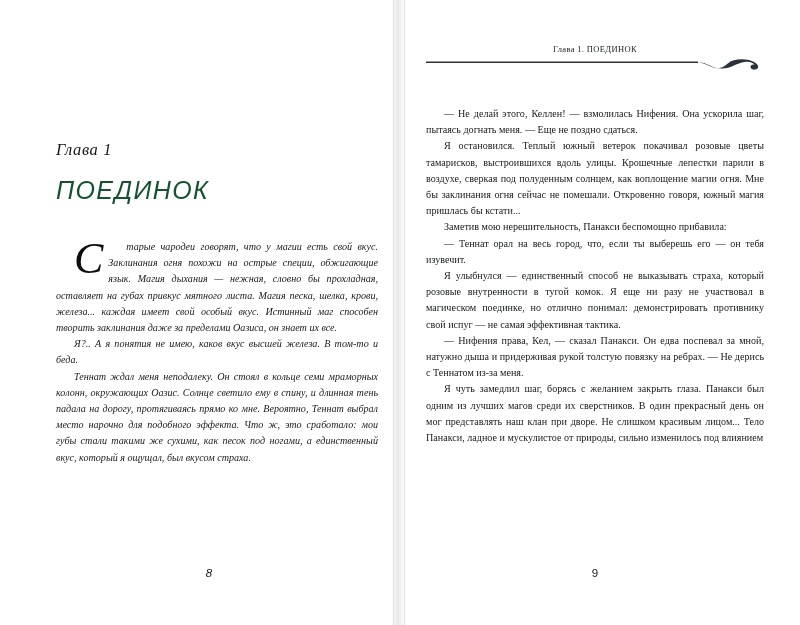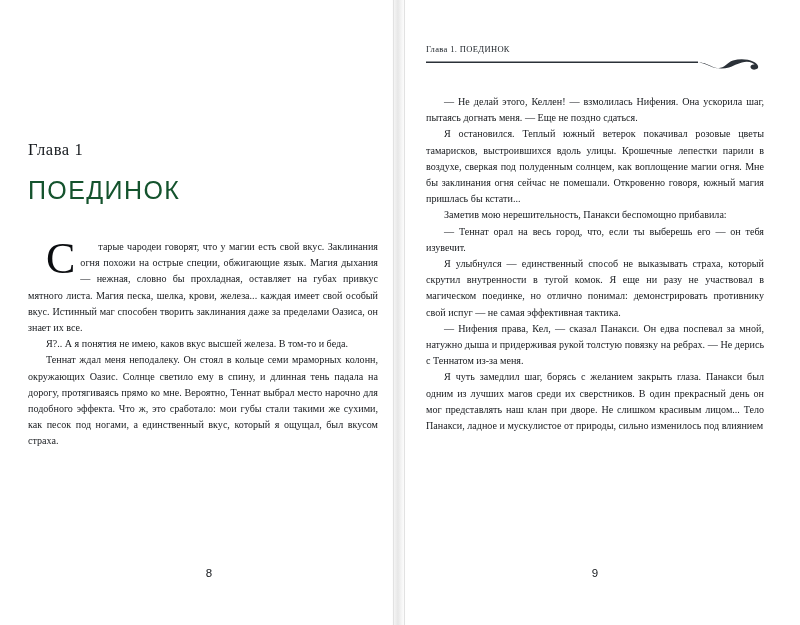--- a/index.html
+++ b/index.html
@@ -50,33 +50,33 @@
   }
   .gutter-line-left  { left: 393px; }
   .gutter-line-right { left: 404px; }
 
   .page {
     position: relative;
     width: 400px;
     height: 625px;
     box-sizing: border-box;
   }
-  .page-left  { padding: 0 22px 0 28px; }
+  .page-left  { padding: 0 22px 0 56px; font-style: italic; }
   .page-right { padding: 0 36px 0 26px; }
 
   
   .runhead {
     position: absolute;
     left: 26px;
     right: 36px;
     top: 44px;
     height: 30px;
   }
   .runhead-text {
-    text-align: left;
+    text-align: center;
     font-size: 8.5px;
     letter-spacing: 0.35px;
     color: #20262c;
     font-family: "Liberation Serif", "DejaVu Serif", serif;
   }
   .runhead-rule {
     position: relative;
     margin-top: 4px;
     height: 12px;
   }
@@ -104,21 +104,21 @@
   
   .body {
     font-size: 10.1px;
     line-height: 16.2px;
     text-align: justify;
     color: #16191d;
     -webkit-hyphens: none;
     hyphens: none;
   }
   .page-left .body { margin-top: 34px; }
-  .page-right .body { margin-top: 4px; padding-top: 90px; }
+  .page-right .body { margin-top: 16px; padding-top: 90px; }
 
   .body p {
     margin: 0;
     text-indent: 18px;
   }
 
   
   .dropcap-para {
     text-indent: 0;
   }
@@ -191,21 +191,21 @@
                    C279,4.8 275,4.2 269,4.2 Z" fill="#2b3138"></path>
         </svg>
       </div>
     </div>
 
     <div class="body">
       <p>— Не делай этого, Келлен! — взмолилась Нифения. Она ускорила шаг, пытаясь догнать меня. — Еще не поздно сдаться.</p>
       <p>Я остановился. Теплый южный ветерок покачивал розовые цветы тамарисков, выстроившихся вдоль улицы. Крошечные лепестки парили в воздухе, сверкая под полуденным солнцем, как воплощение магии огня. Мне бы заклинания огня сейчас не помешали. Откровенно говоря, южный магия пришлась бы кстати...</p>
       <p>Заметив мою нерешительность, Панакси беспомощно прибавила:</p>
       <p>— Теннат орал на весь город, что, если ты выберешь его — он тебя изувечит.</p>
-      <p>Я улыбнулся — единственный способ не выказывать страха, который скрутил внутренности в тугой комок. Я еще ни разу не участвовал в магическом поединке, но отлично понимал: демонстрировать противнику свой испуг — не самая эффективная тактика.</p>
+      <p>Я улыбнулся — единственный способ не выказывать страха, который розовые внутренности в тугой комок. Я еще ни разу не участвовал в магическом поединке, но отлично понимал: демонстрировать противнику свой испуг — не самая эффективная тактика.</p>
       <p>— Нифения права, Кел, — сказал Панакси. Он едва поспевал за мной, натужно дыша и придерживая рукой толстую повязку на ребрах. — Не дерись с Теннатом из-за меня.</p>
       <p>Я чуть замедлил шаг, борясь с желанием закрыть глаза. Панакси был одним из лучших магов среди их сверстников. В один прекрасный день он мог представлять наш клан при дворе. Не слишком красивым лицом... Тело Панакси, ладное и мускулистое от природы, сильно изменилось под влиянием</p>
     </div>
 
     <div class="folio">9</div>
   </div>
 
 </div>
 
 </body></html>

